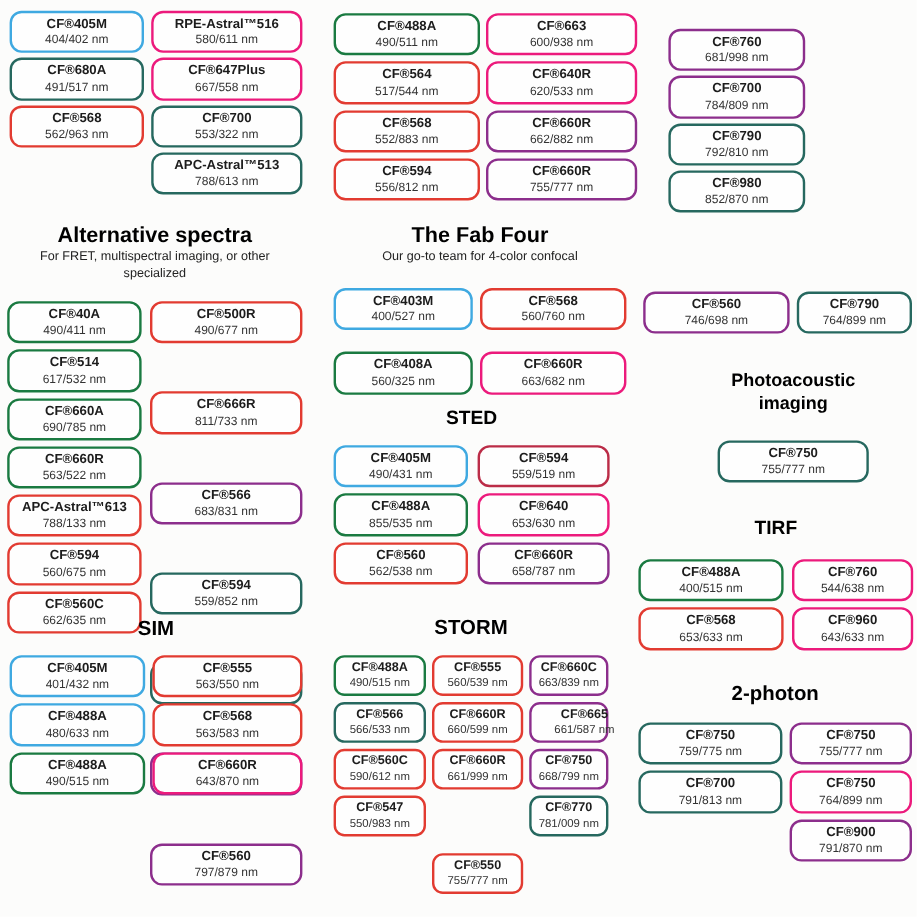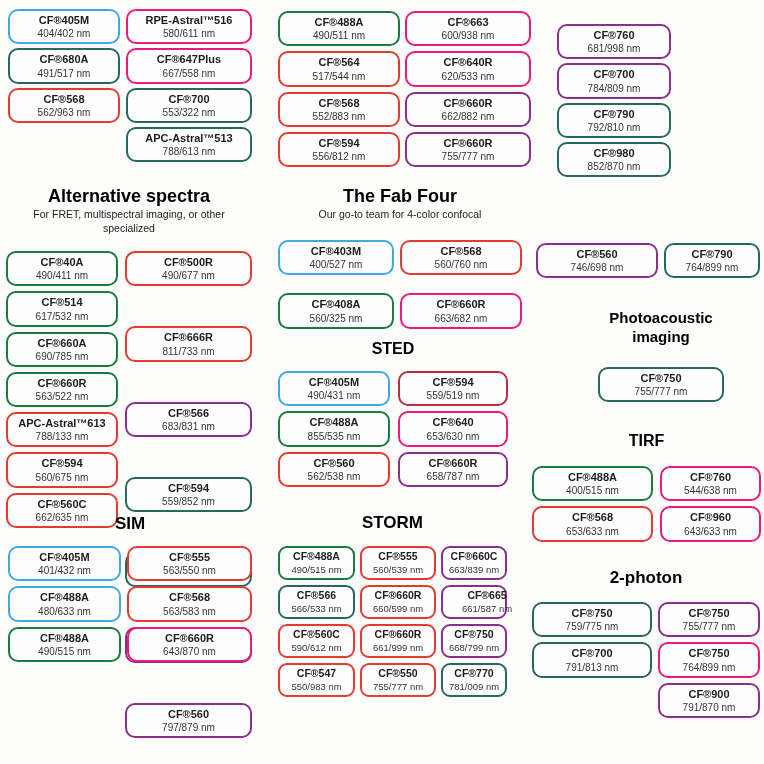--- a/index.html
+++ b/index.html
@@ -473,21 +473,21 @@
             <div class="dye-val">560/539 nm</div>
           </div>
           <div class="pill" style="border-color: rgb(226, 59, 49);">
             <div class="dye-name">CF®660R</div>
             <div class="dye-val">660/599 nm</div>
           </div>
           <div class="pill" style="border-color: rgb(226, 59, 49);">
             <div class="dye-name">CF®660R</div>
             <div class="dye-val">661/999 nm</div>
           </div>
-          <div class="pill" style="border-color: rgb(226, 59, 49);">
+          <div class="pill" style="border-color: rgb(226, 59, 49); margin-top: 48px;">
             <div class="dye-name">CF®550</div>
             <div class="dye-val">755/777 nm</div>
           </div>
         </div>
         <div class="col">
           <div class="pill" style="border-color: rgb(140, 46, 140);">
             <div class="dye-name">CF®660C</div>
             <div class="dye-val">663/839 nm</div>
           </div>
           <div class="pill" style="border-color: rgb(140, 46, 140); padding-left: 28px;">

